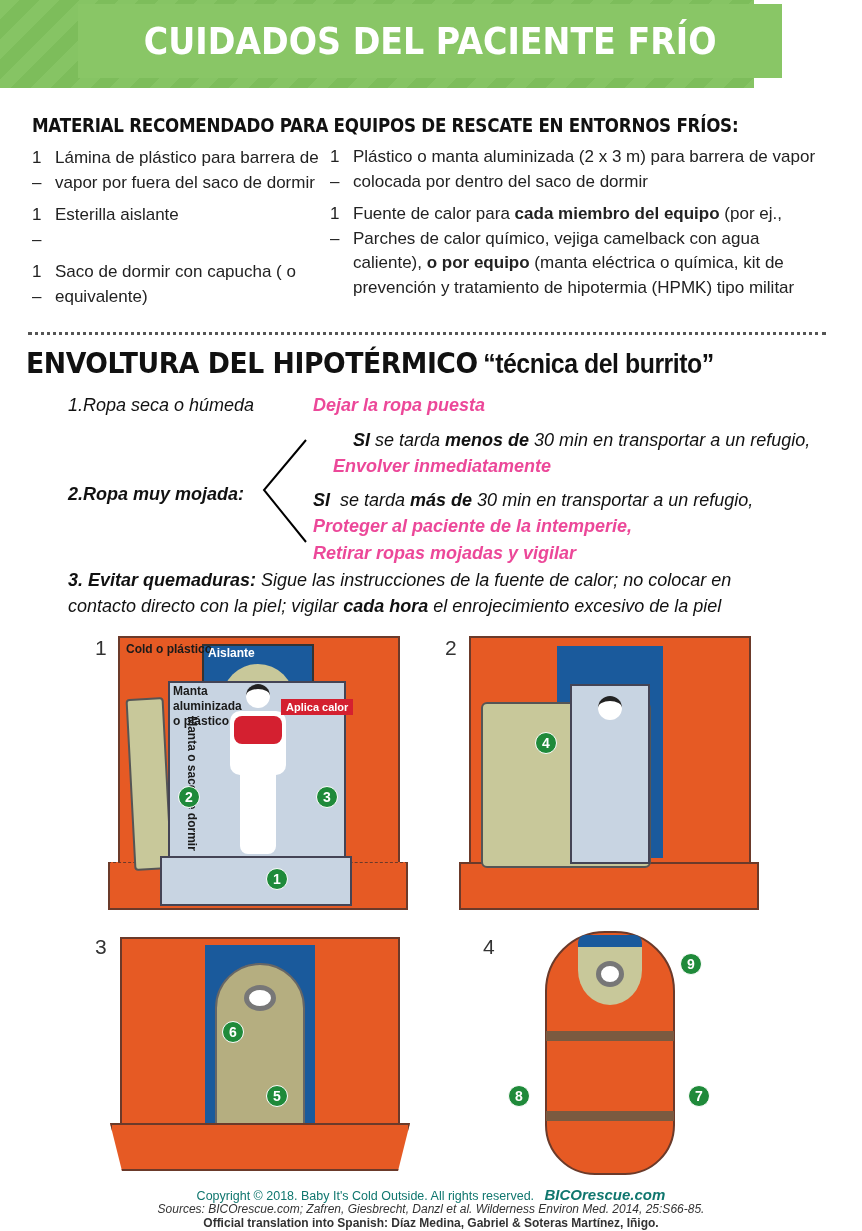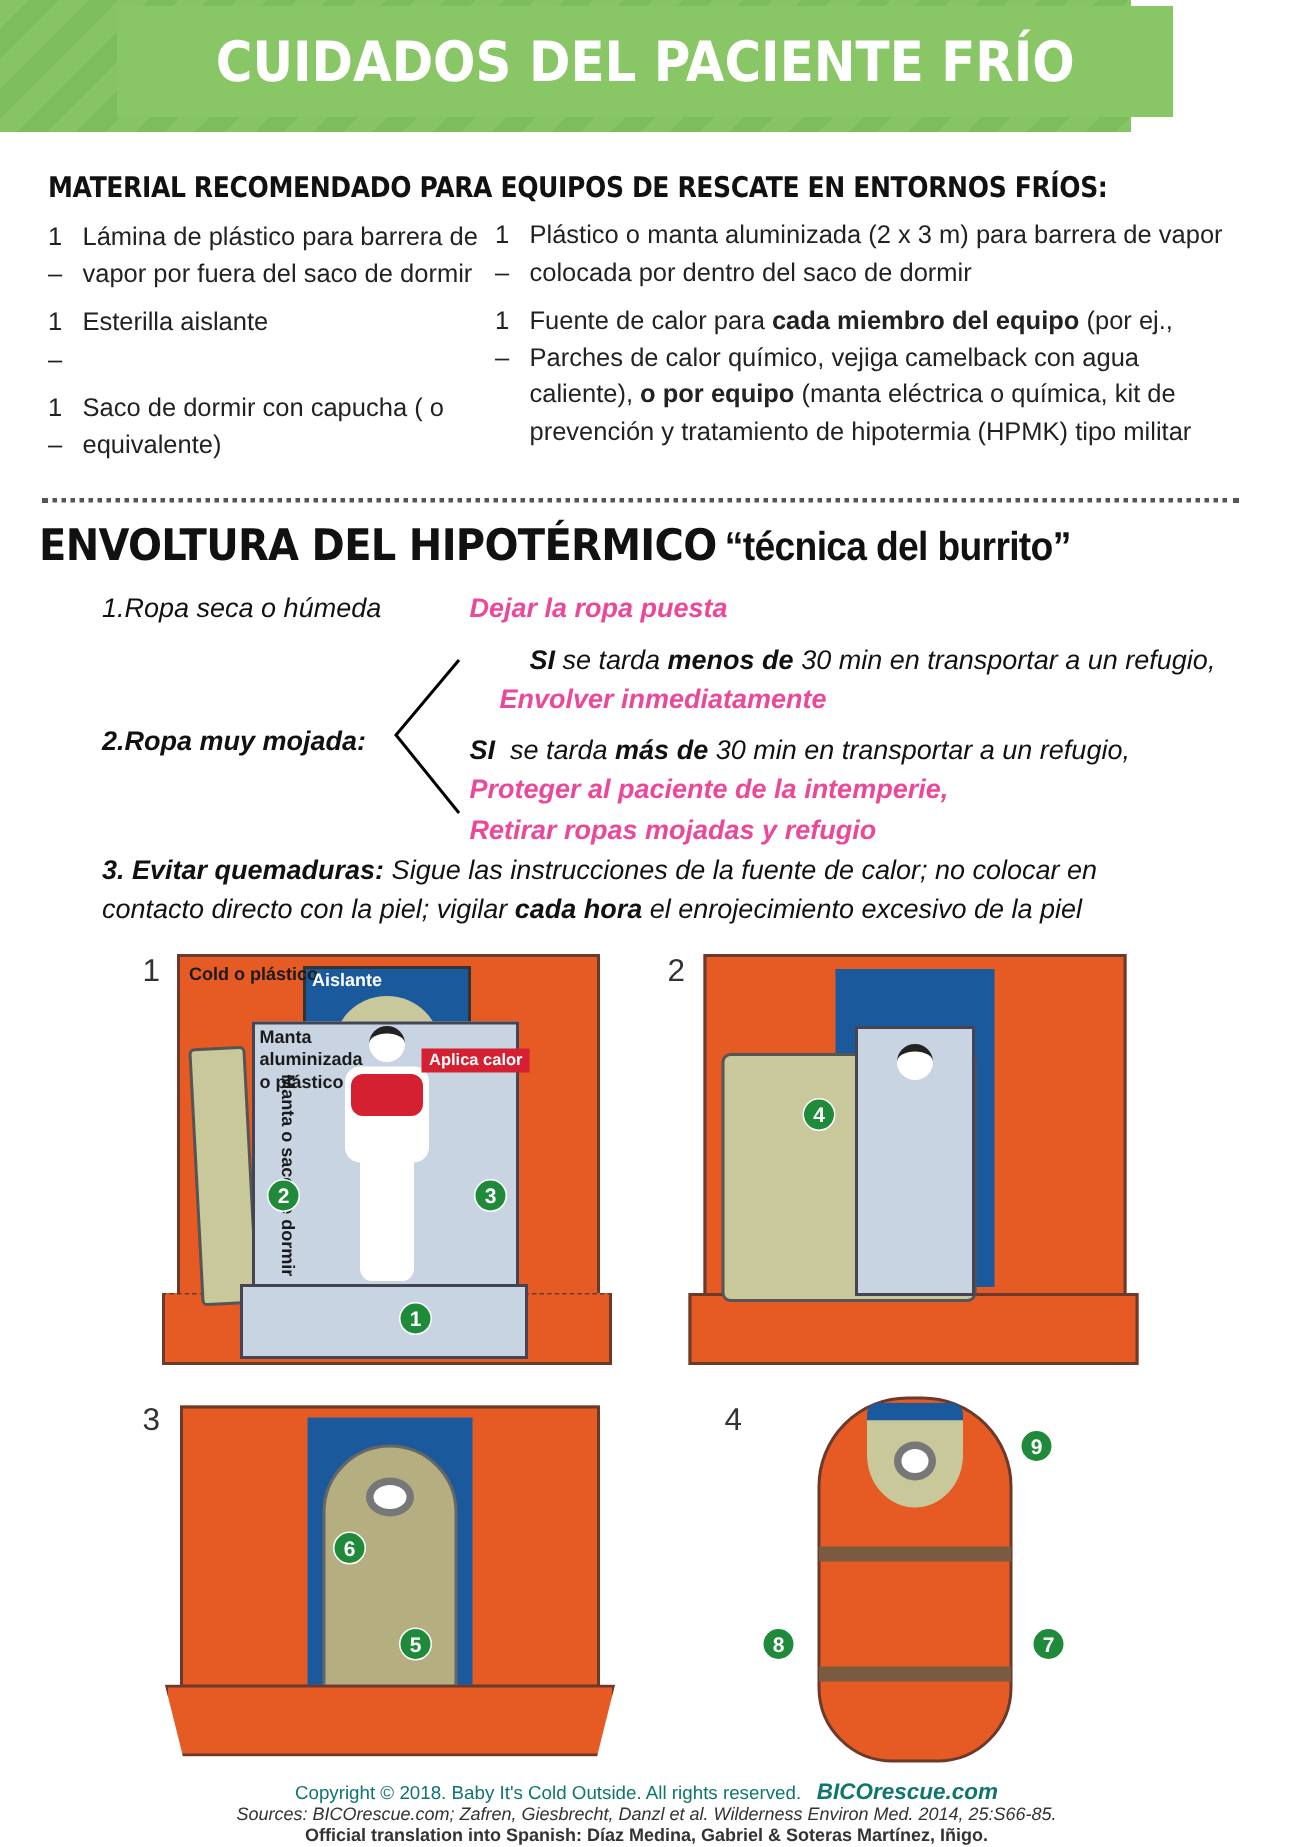--- a/index.html
+++ b/index.html
@@ -115,21 +115,21 @@
   <polyline points="48,4 6,54 48,106" fill="none" stroke="#000" stroke-width="2"></polyline>
 </svg>
 <div class="abs it" style="left:313px; top:430px;margin-left:40px;">
   <b>SI</b><span> se tarda </span><b>menos de</b><span> 30 min en transportar a un refugio,</span>
 </div>
 <div class="abs it blue" style="left:313px; top:456px;margin-left:20px;">Envolver inmediatamente</div>
 <div class="abs it" style="left:313px; top:490px;">
   <b>SI</b><span style="white-space:pre">  se tarda </span><b>más de</b><span> 30 min en transportar a un refugio,</span>
 </div>
 <div class="abs it blue" style="left:313px; top:516px;">Proteger al paciente de la intemperie,</div>
-<div class="abs it blue" style="left:313px; top:543px;">Retirar ropas mojadas y refugio</div>
+<div class="abs it blue" style="left:313px; top:543px;">Retirar ropas mojadas y vigilar</div>
 
 <div class="abs it" style="left:68px; top:570px;">
   <b>3. Evitar quemaduras:</b><span> Sigue las instrucciones de la fuente de calor; no colocar en</span>
 </div>
 <div class="abs it" style="left:68px; top:596px;">
   <span>contacto directo con la piel; vigilar </span><b>cada hora</b><span> el enrojecimiento excesivo de la piel</span>
 </div>
 
 <div class="panel-num" style="left:95px; top:636px;">1</div>
 <div class="panel" style="left:118px; top:636px; width:282px; height:275px;">

